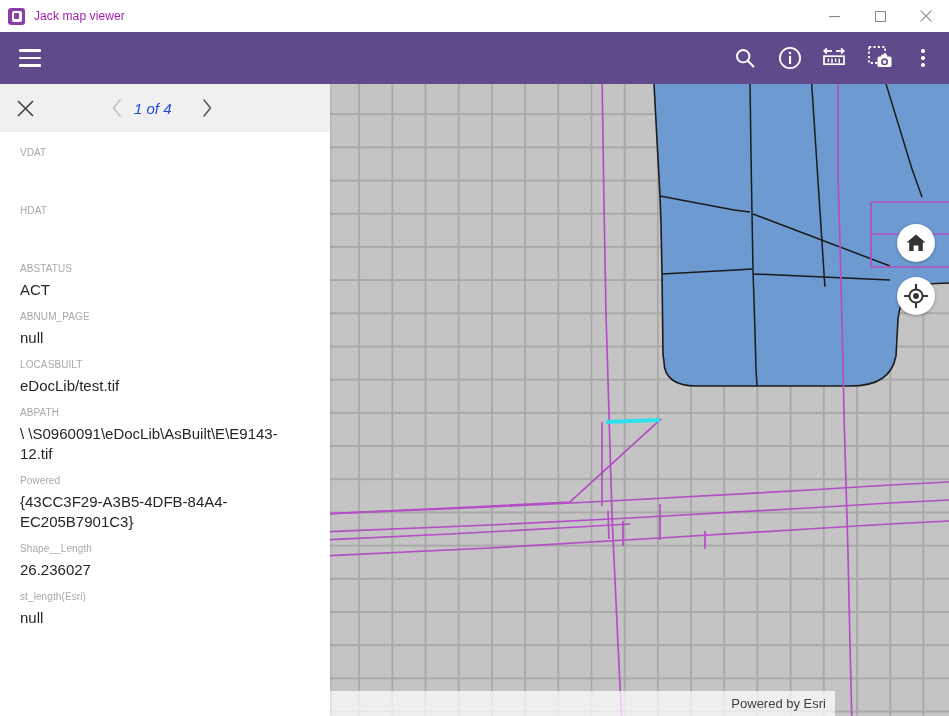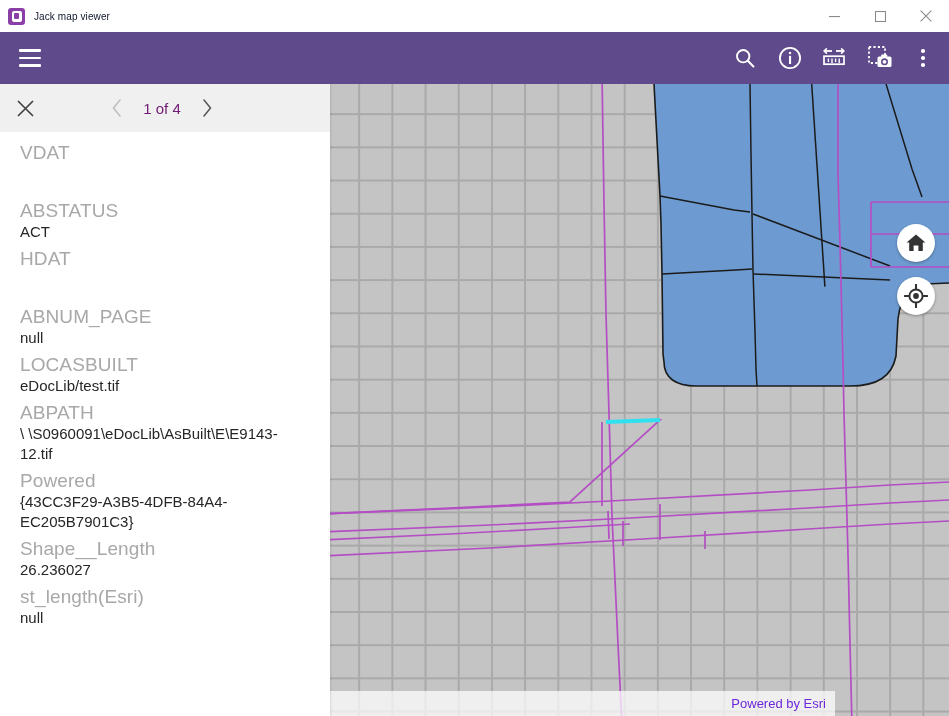--- a/index.html
+++ b/index.html
@@ -55,22 +55,22 @@
   }
   .app-icon::after {
     content: "";
     position: absolute;
     left: 6px; top: 5.5px;
     width: 5px; height: 6px;
     border-radius: 1px;
     background: #8a3fa6;
   }
   .app-title {
-    font-size: 10px;
-    color: #0f172a;
+    font-size: 12px;
+    color: #a21caf;
     white-space: nowrap;
     letter-spacing: 0.1px;
   }
   .win-controls {
     display: flex;
     height: 32px;
     flex: none;
   }
   .win-btn {
     width: 46px;
@@ -165,21 +165,21 @@
     bottom: 0;
     width: 505px;
     height: 25px;
     background: rgba(255,255,255,0.72);
     display: flex;
     align-items: center;
     justify-content: flex-end;
     padding-right: 9px;
     box-sizing: border-box;
     font-size: 13px;
-    color: #6d28d9;
+    color: #404040;
   }
   .map-ctrl {
     position: absolute;
     width: 38px; height: 38px;
     border-radius: 50%;
     background: #ffffff;
     box-shadow: 0 1px 3px rgba(0,0,0,0.32);
     display: flex;
     align-items: center;
     justify-content: center;
@@ -220,35 +220,35 @@
     gap: 0;
   }
   .pager-btn {
     width: 34px; height: 34px;
     display: flex;
     align-items: center;
     justify-content: center;
   }
   .pager-label {
     font-size: 15px;
-    color: #701a75;
+    color: #1d4ed8;
     min-width: 56px;
-    text-align: center;
+    font-style: italic;
   }
   .panel-body {
     padding: 10px 20px 0 20px;
     box-sizing: border-box;
     height: 584px;
     overflow: hidden;
   }
   .attr {
     margin-bottom: 6px;
   }
   .attr-name {
-    font-size: 19px;
+    font-size: 10px;
     color: #a8a8a8;
     line-height: 22px;
     letter-spacing: 0.1px;
   }
   .attr-value {
     font-size: 15px;
     color: #262626;
     line-height: 20px;
     word-break: break-word;
     min-height: 4px;
@@ -427,29 +427,29 @@
           </svg>
         </div>
       </div>
     </div>
 
     <div class="panel-body" id="attr-list">
         <div class="attr empty">
           <div class="attr-name">VDAT</div>
           <div class="attr-value"></div>
         </div>
-        <div class="attr">
-          <div class="attr-name">ABSTATUS</div>
-          <div class="attr-value">ACT</div>
-        </div>
         <div class="attr empty">
           <div class="attr-name">HDAT</div>
           <div class="attr-value"></div>
         </div>
         <div class="attr">
+          <div class="attr-name">ABSTATUS</div>
+          <div class="attr-value">ACT</div>
+        </div>
+        <div class="attr">
           <div class="attr-name">ABNUM_PAGE</div>
           <div class="attr-value">null</div>
         </div>
         <div class="attr">
           <div class="attr-name">LOCASBUILT</div>
           <div class="attr-value">eDocLib/test.tif</div>
         </div>
         <div class="attr">
           <div class="attr-name">ABPATH</div>
           <div class="attr-value">\

